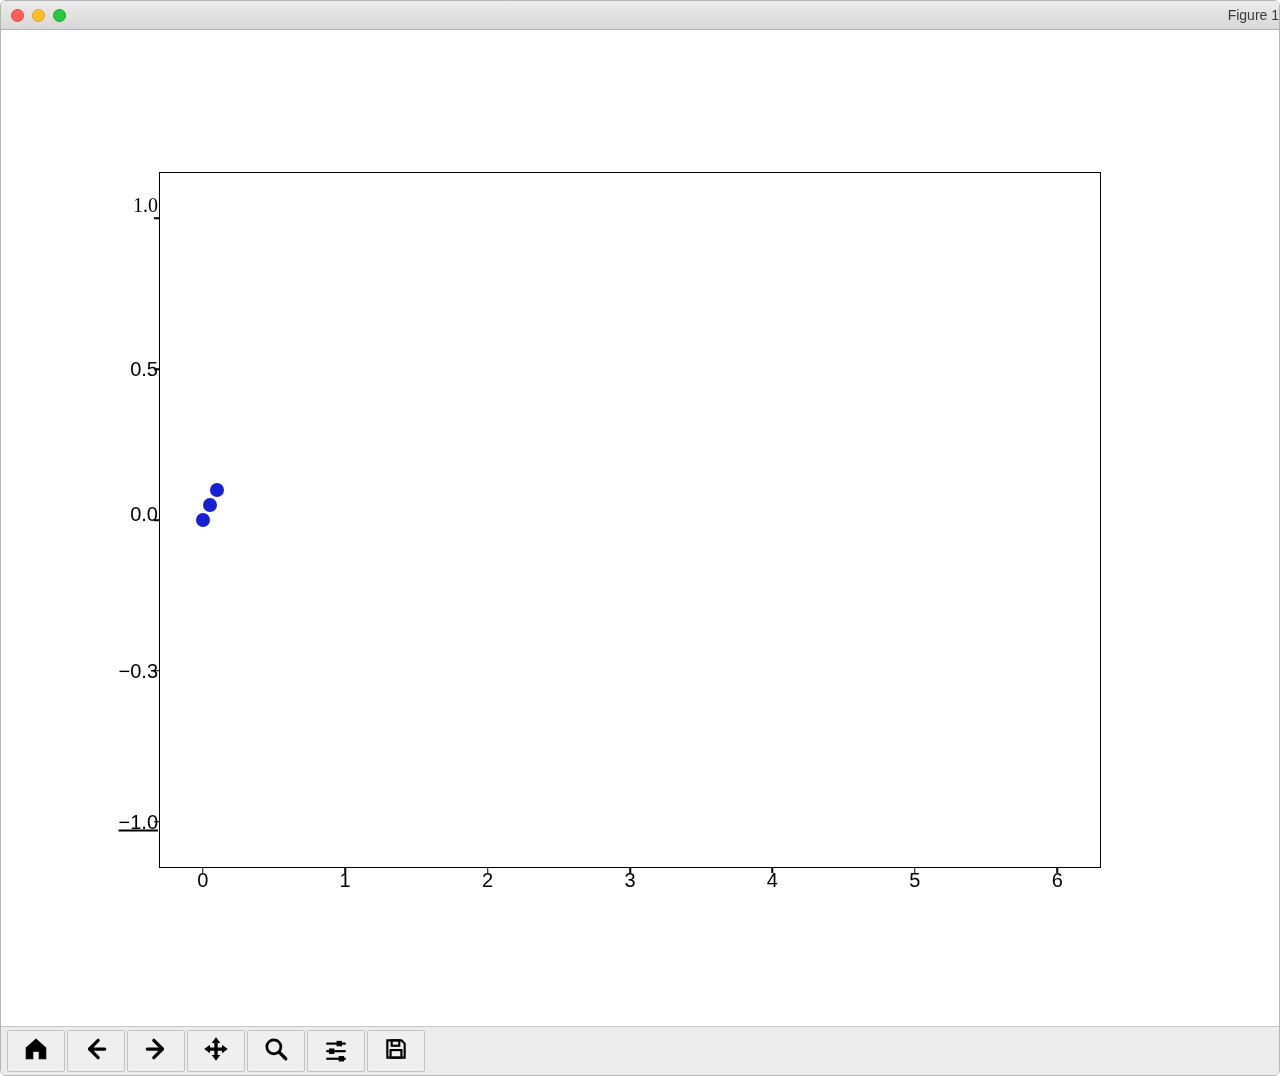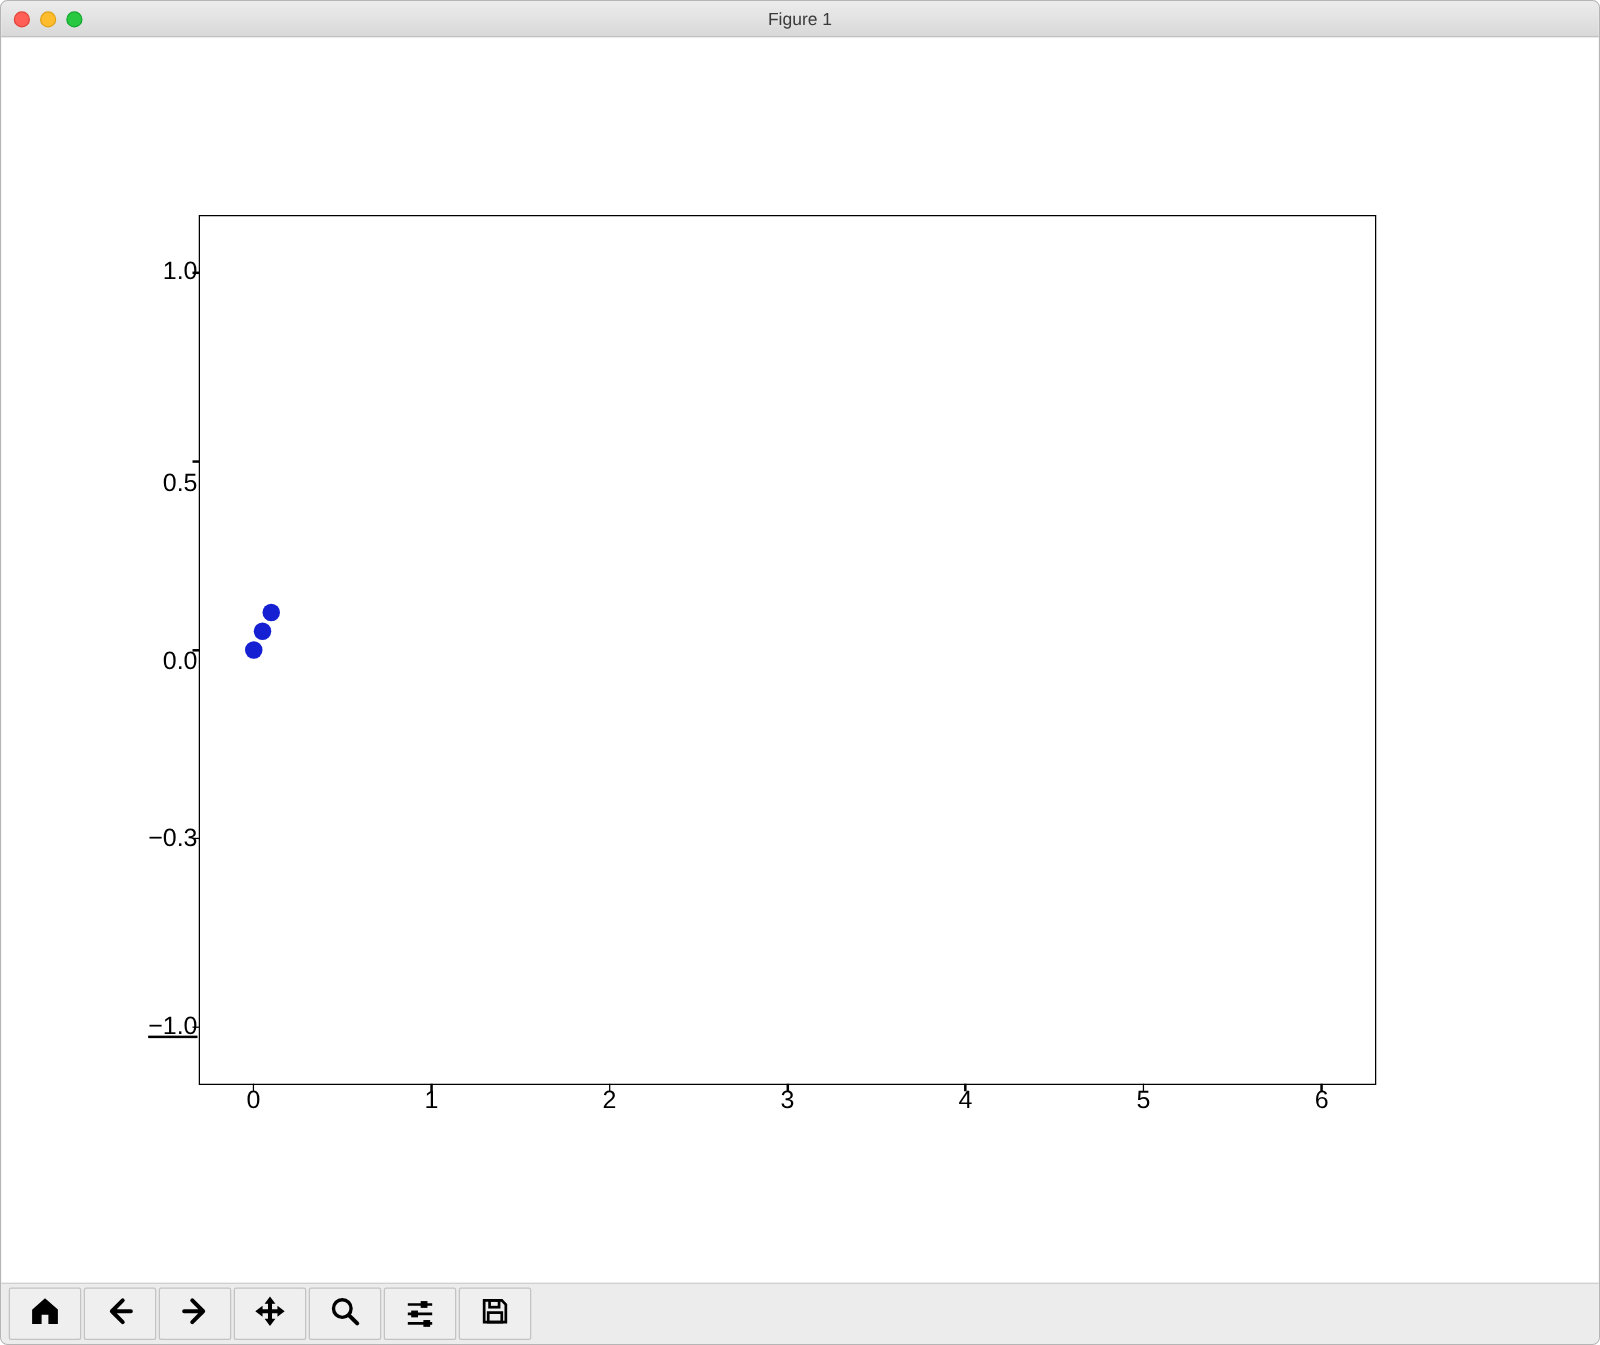--- a/index.html
+++ b/index.html
@@ -4,21 +4,21 @@
 <style>
   html,body{margin:0;padding:0;width:1280px;height:1076px;font-family:"Helvetica Neue",Helvetica,Arial,sans-serif;background:#fff;color:#000;}
   .window{width:1280px;height:1076px;display:flex;flex-direction:column;border:1px solid #b5b5b5;box-sizing:border-box;border-radius:6px;overflow:hidden;}
   
   .titlebar{height:28px;background:linear-gradient(#ececec,#d8d8d8);border-bottom:1px solid #b0b0b0;display:flex;align-items:center;position:relative;flex:none;}
   .traffic{display:flex;gap:8px;margin-left:10px;}
   .tl{width:13px;height:13px;border-radius:50%;box-sizing:border-box;}
   .tl.red{background:#ff5f57;border:1px solid #e24238;}
   .tl.yellow{background:#ffbd2e;border:1px solid #e1a116;}
   .tl.green{background:#28c840;border:1px solid #12a72c;}
-  .title{position:absolute;left:0;right:0;text-align:center;font-size:14px;color:#3a3a3a;pointer-events:none;}
+  .title{position:absolute;left:0;right:0;text-align:right;font-size:14px;color:#3a3a3a;pointer-events:none;}
   
   .canvas{flex:1;background:#ffffff;position:relative;}
   
   .toolbar{height:48px;background:#ececec;border-top:1px solid #c6c6c6;display:flex;align-items:center;padding:0 6px;gap:2px;flex:none;}
   .tbtn{width:56px;height:40px;display:flex;align-items:center;justify-content:center;border:1px solid #c3c3c3;background:#efefef;border-radius:2px;cursor:pointer;}
   .tbtn svg{width:26px;height:26px;stroke:#000;fill:#000;}
   
   .plot{position:absolute;left:158px;top:142px;width:942px;height:696px;border:1.5px solid #000;box-sizing:border-box;}
   .tick-y{position:absolute;right:calc(100% + 2px);transform:translateY(-50%);font-size:20px;white-space:nowrap;}
   .tickmark-y{position:absolute;left:-6px;width:6px;height:1.5px;background:#000;transform:translateY(-50%);}  
@@ -40,25 +40,25 @@
     <div class="title">Figure 1</div>
   </div>
 
   <div class="canvas">
     <div class="plot" id="plot">
         <div class="tickmark-y" style="top: 648.739px;"></div>
         <div class="tick-y" style="top: 648.739px; text-decoration: underline;">−1.0</div>
         <div class="tickmark-y" style="top: 497.87px;"></div>
         <div class="tick-y" style="top: 497.87px;">−0.3</div>
         <div class="tickmark-y" style="top: 347px;"></div>
-        <div class="tick-y" style="top: 357px;">0.0</div>
+        <div class="tick-y" style="top: 341px;">0.0</div>
         <div class="tickmark-y" style="top: 196.13px;"></div>
-        <div class="tick-y" style="top: 196.13px; margin-top: 18px;">0.5</div>
+        <div class="tick-y" style="top: 196.13px;">0.5</div>
         <div class="tickmark-y" style="top: 45.2609px;"></div>
-        <div class="tick-y" style="top: 45px;">1.0</div>
+        <div class="tick-y" style="top: 32px; font-family: Liberation Serif, serif;">1.0</div>
         <div class="tickmark-x" style="left: 42.7273px;"></div>
         <div class="tick-x" style="left: 42.7273px;">0</div>
         <div class="tickmark-x" style="left: 185.152px;"></div>
         <div class="tick-x" style="left: 185.152px;">1</div>
         <div class="tickmark-x" style="left: 327.576px;"></div>
         <div class="tick-x" style="left: 327.576px;">2</div>
         <div class="tickmark-x" style="left: 470px;"></div>
         <div class="tick-x" style="left: 470px;">3</div>
         <div class="tickmark-x" style="left: 612.424px;"></div>
         <div class="tick-x" style="left: 612.424px;">4</div>

